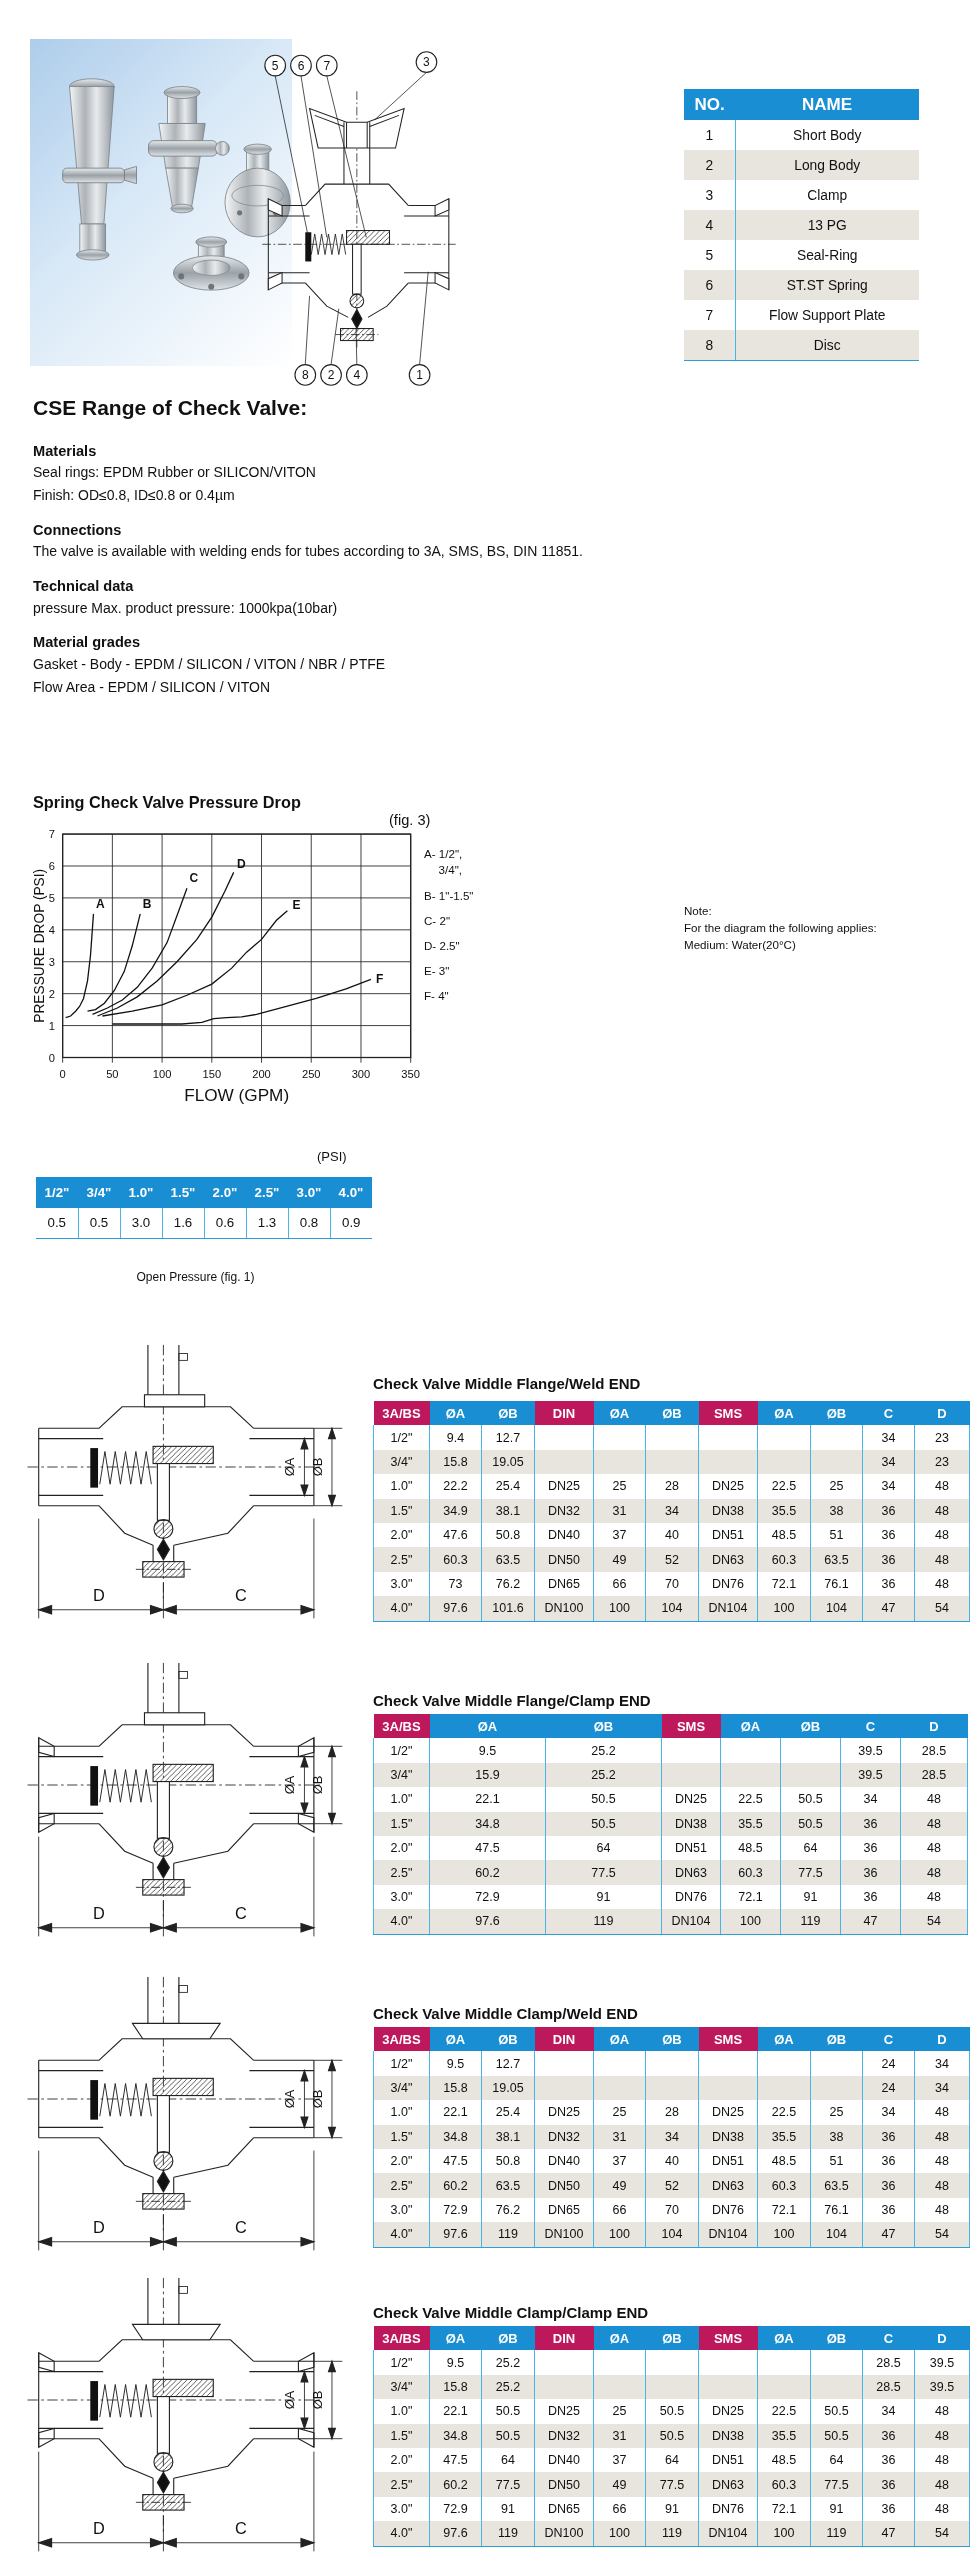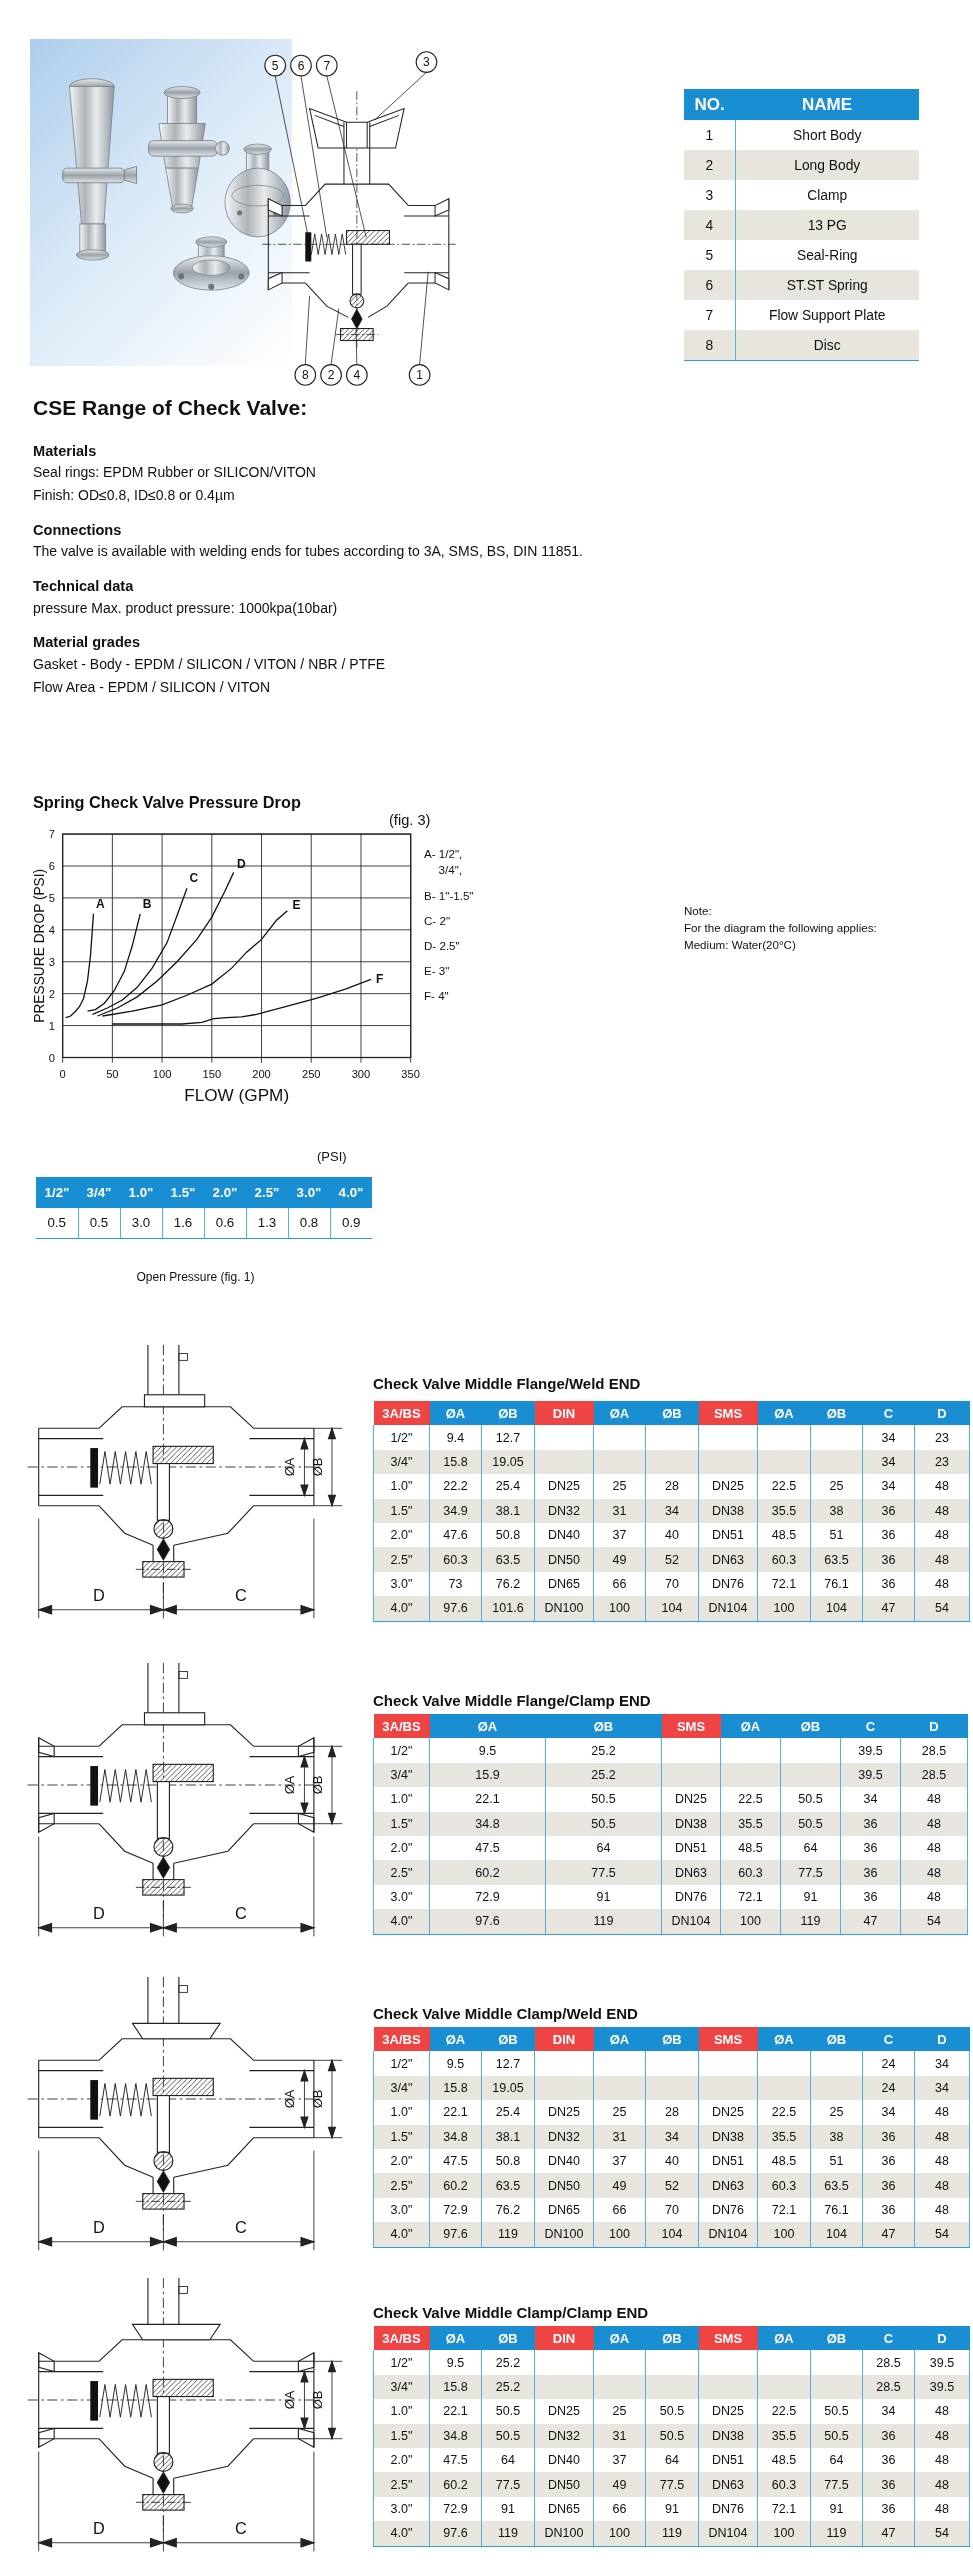--- a/index.html
+++ b/index.html
@@ -37,21 +37,21 @@
   #psi-label{left:317px;top:1149px;font-size:13px;}
   #op-table{left:36px;top:1177px;border-collapse:collapse;}
   #op-table th{background:#1a8ed2;color:#fff;height:29px;width:40px;font-size:13.3px;}
   #op-table td{height:27.5px;text-align:center;font-size:13.3px;border-left:0.9px solid #49b4e6;border-bottom:1.7px solid #2a9fd8;}
   #op-table td:first-child{border-left:none;}
   #op-caption{left:32px;top:1239px;width:327px;text-align:center;font-size:12px;margin-top:31px;}
   
   .dim-title{font-size:15px;font-weight:bold;left:373px;}
   .dimtab{border-collapse:collapse;left:373px;}
   .dimtab th{background:#1a8ed2;color:#fff;height:22.4px;font-size:13px;}
-  .dimtab th.dark{background:#ef4444;}
+  .dimtab th.dark{background:#be185d;}
   .dimtab td{height:22.4px;text-align:center;font-size:12.5px;border-left:0.9px solid #49b4e6;border-right:0.9px solid #49b4e6;}
   .dimtab tr.alt td{background:#e8e4de;}
   .dimtab tbody tr:last-child td{border-bottom:1.7px solid #2a9fd8;}
   .valve-svg{left:17px;}
 </style>
 </head>
 <body>
 
 <div class="abs" id="photo-panel">
   <svg width="262" height="327" viewBox="0 0 305 380">

